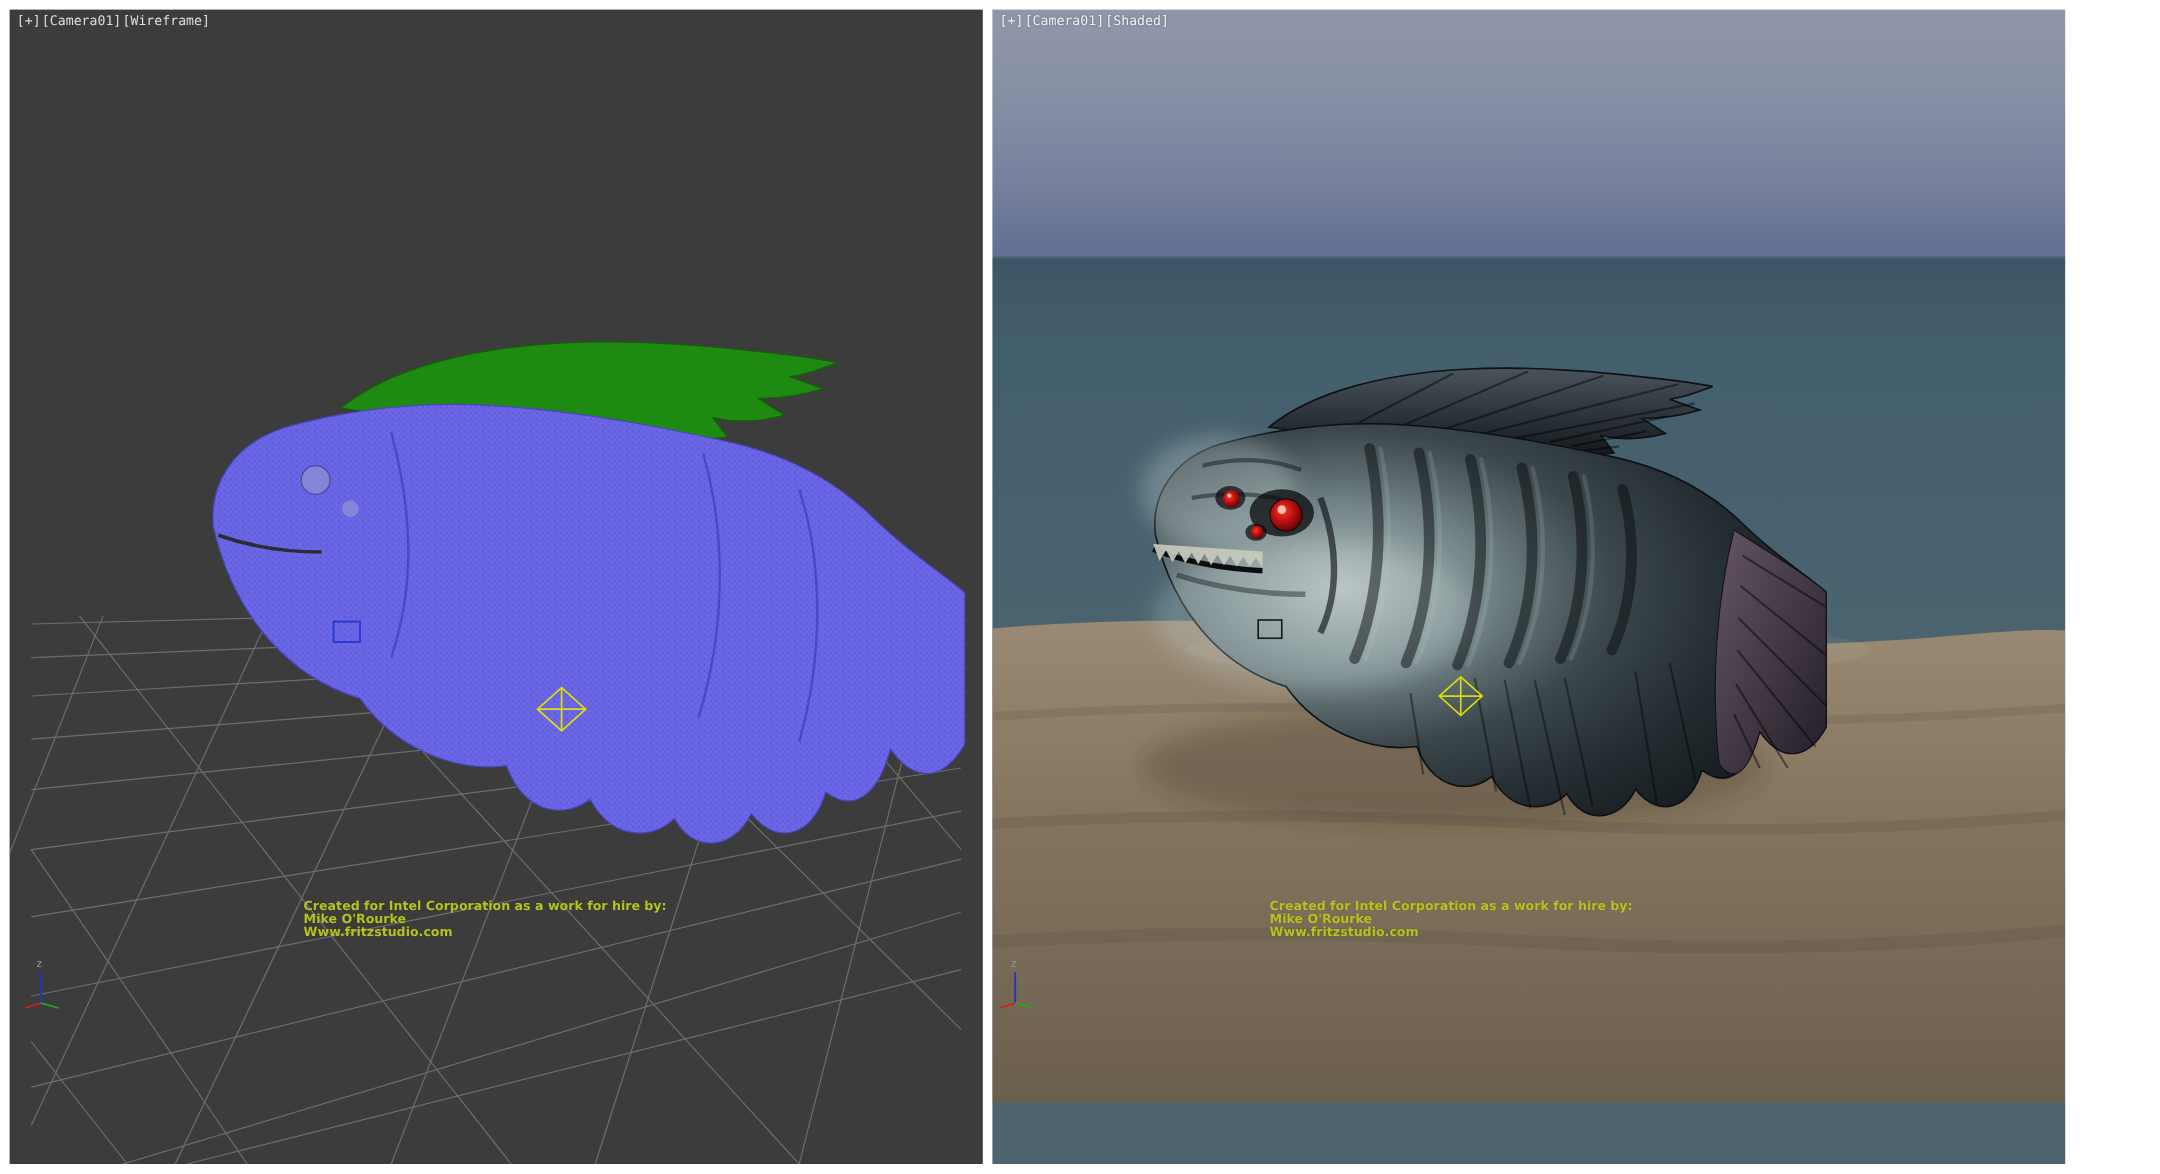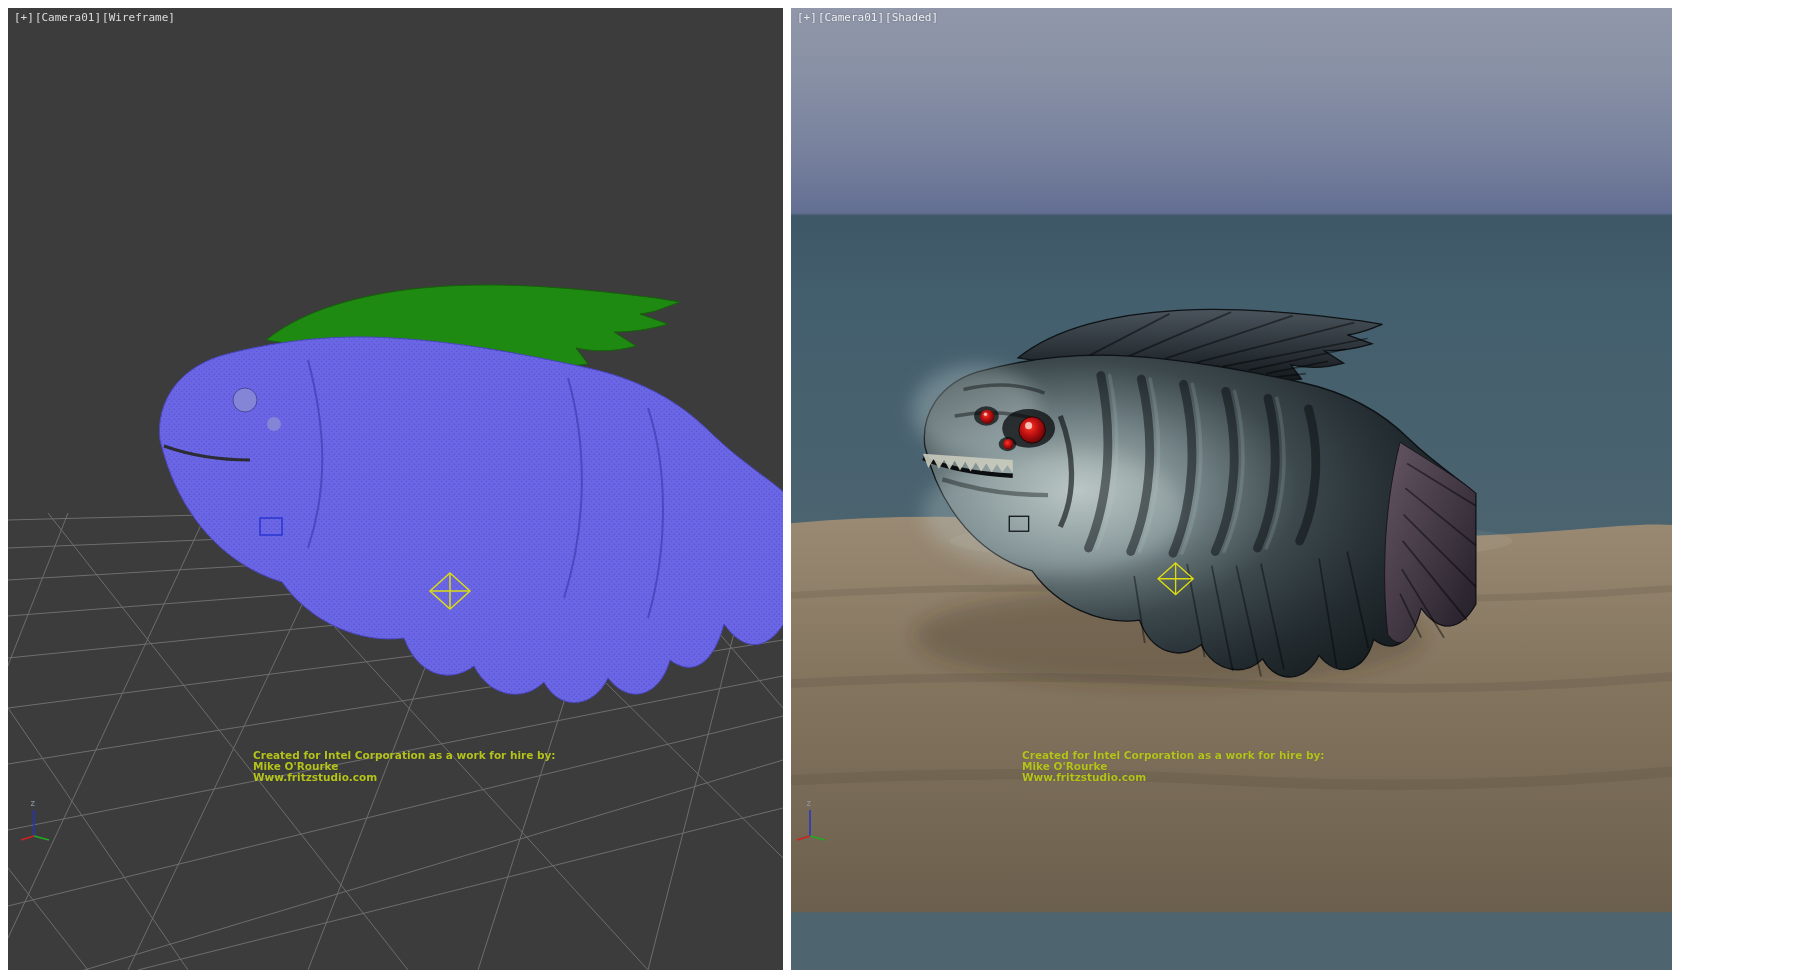--- a/index.html
+++ b/index.html
@@ -7,33 +7,34 @@
     width:1800px;height:978px;overflow:hidden;
     background:#ffffff;
     font-family:"DejaVu Sans",sans-serif;
     box-sizing:border-box;
   }
   .stage{
     display:flex;gap:8px;padding:8px;box-sizing:border-box;
     width:1800px;height:978px;
   }
   .viewport{position:relative;height:962px;overflow:hidden;flex:none;}
-  .vp-left{width:775px;background:#3c3c3c;}
+  .vp-left{width:775px;background:#3c3c3c;padding-left:36px;}
   .vp-right{
     width:881px;
     background:linear-gradient(to bottom,
       #9097a9 0%,
       #8890a5 7%,
       #77819d 15%,
       #636f93 21.3%,
       #3e5766 21.6%,
       #435e6d 30%,
       #4a636f 52%,
       #4e6570 58%,
       #4e6570 100%);
+    padding-left:13px;
   }
   .scene{position:absolute;left:0;top:0;width:100%;height:100%;display:block;}
   .vp-label{
     position:absolute;top:3px;left:6px;z-index:5;
     font-family:"DejaVu Sans Mono",monospace;font-size:11px;
     letter-spacing:0px;user-select:none;white-space:nowrap;
   }
   .vp-left .vp-label{color:#dcdcdc;}
   .vp-right .vp-label{color:#eef0f4;text-shadow:0 0 2px rgba(0,0,0,.35);}
   .vp-label span{margin-right:1px;cursor:pointer;}

